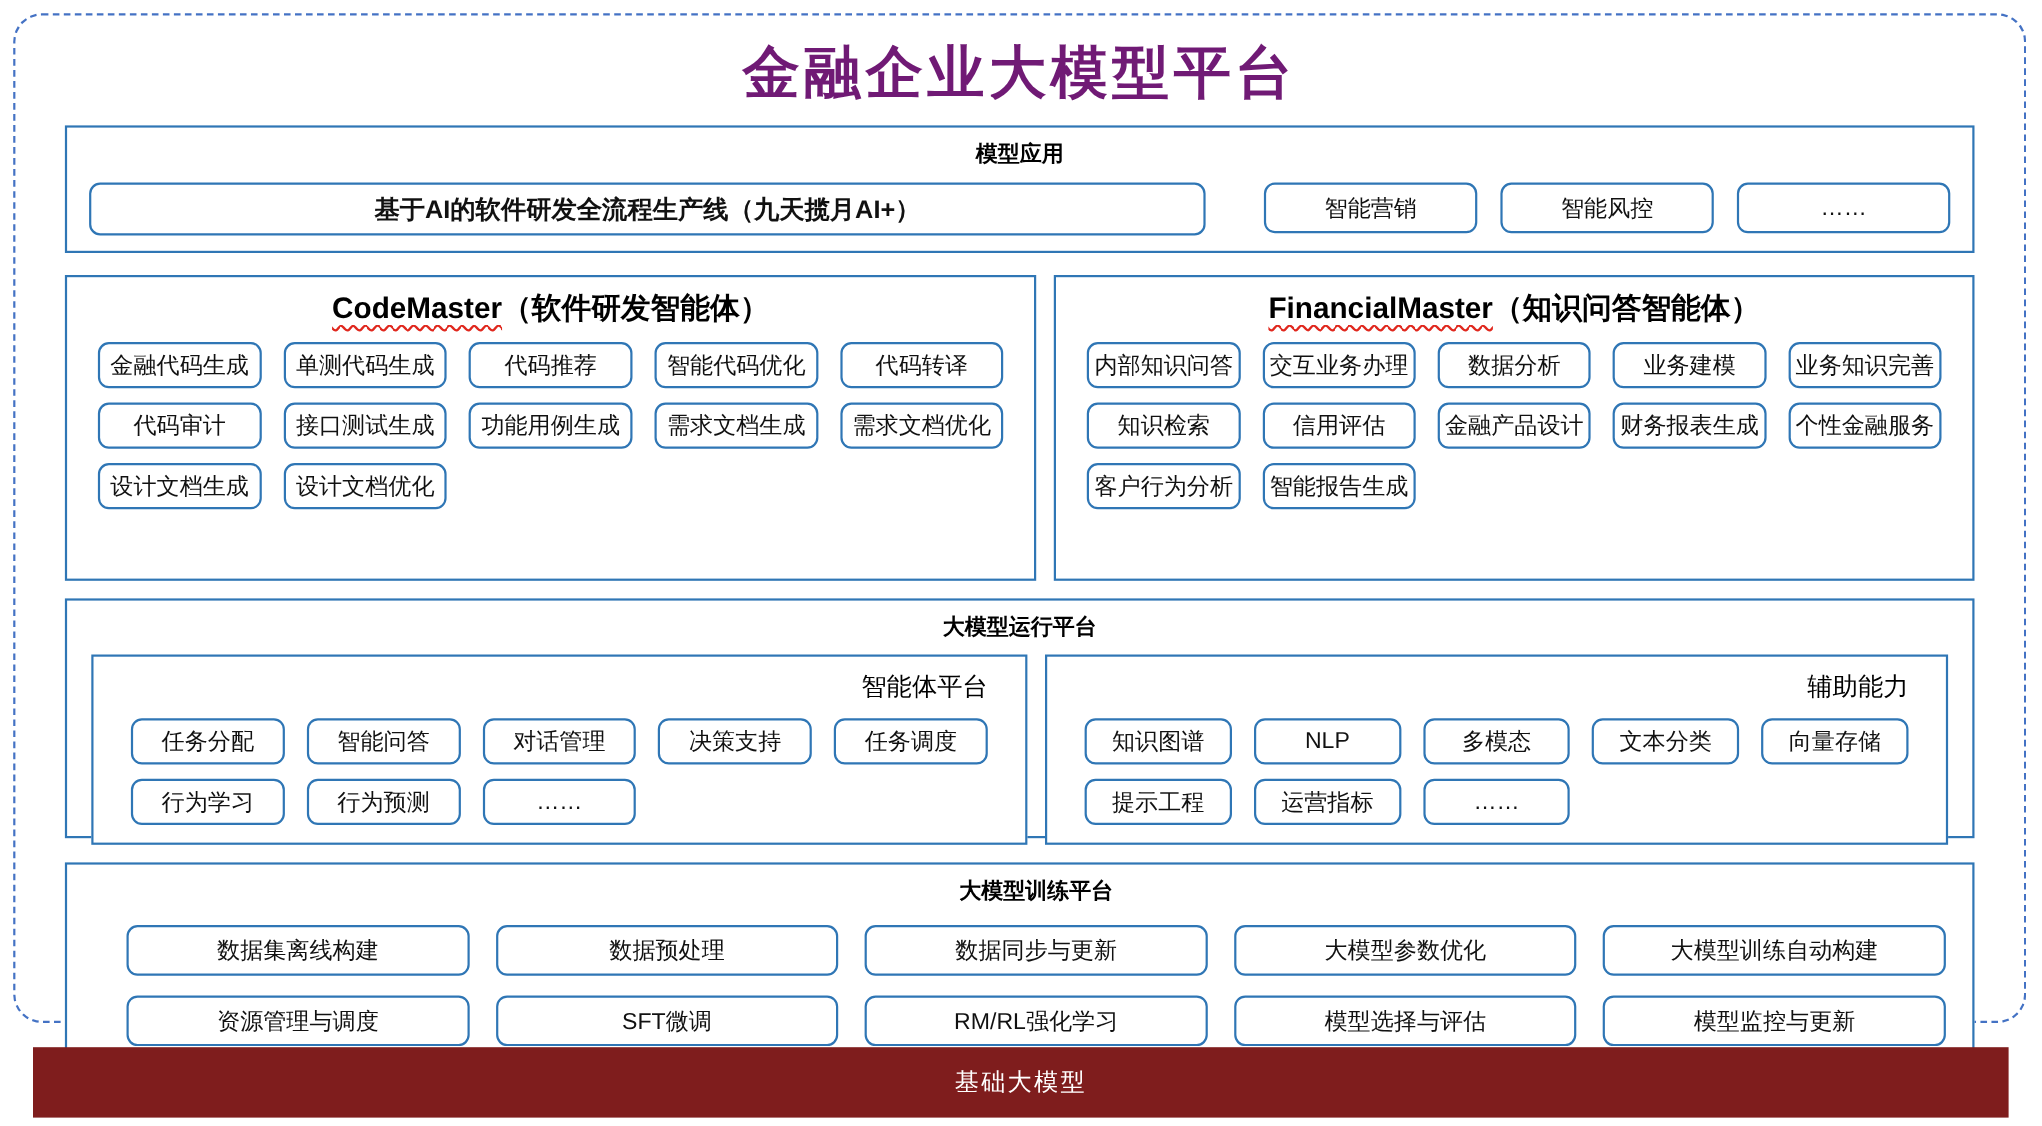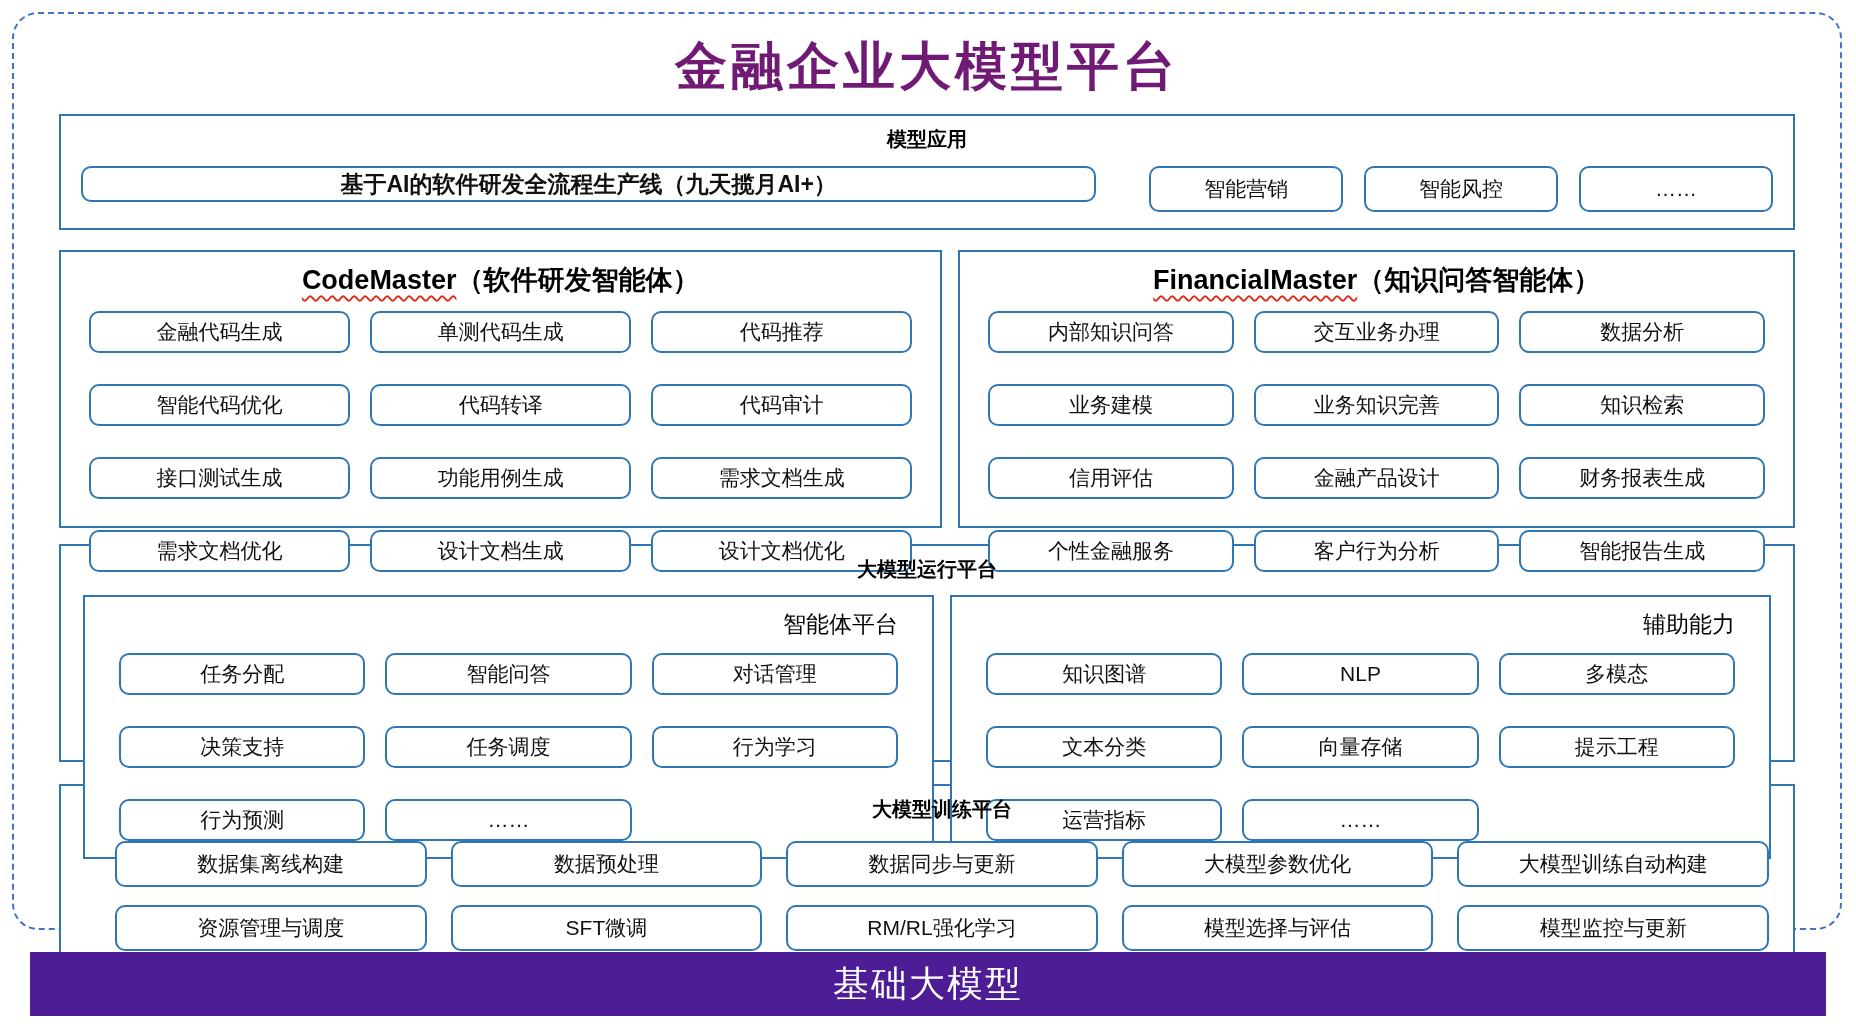--- a/index.html
+++ b/index.html
@@ -16,49 +16,49 @@
 
   .sec { border: 2px solid #2f76b5; background: #fff; }
   .sec-header { text-align: center; font-size: 20px; font-weight: bold; padding-top: 10px; color: #000; }
 
   
   .sec-app { margin: 12px 45px 0; height: 116px; }
   .app-row { display: flex; gap: 21px; padding: 0 20px; margin-top: 13px; }
   .pill { border: 2px solid #2f76b5; border-radius: 10px; background: #fff;
     display: flex; align-items: center; justify-content: center; font-size: 21px;
     white-space: nowrap; overflow: hidden; }
-  .pill-main { flex: 0 0 60%; height: 36px; font-weight: bold; font-size: 23px; margin-right: 32px; }
+  .pill-main { flex: 0 0 60%; height: 48px; font-weight: bold; font-size: 23px; margin-right: 32px; }
   .pill-app { flex: 1; height: 46px; }
 
   
   .agents-row { margin: 20px 45px 0; height: 278px; display: flex; gap: 16px; }
   .agent { flex: 1; padding: 6px 28px 0; }
   .agent-left { flex: 1.06; }
   .agent-title { text-align: center; font-size: 27px; font-weight: bold; margin: 4px 0 13px; color: #000; }
   .wavy { text-decoration: underline wavy #e0281e 2px; text-decoration-skip-ink: none; text-underline-offset: 6px; }
-  .grid-4 { display: grid; grid-template-columns: repeat(3, 1fr); gap: 31px 20px; }
+  .grid-4 { display: grid; grid-template-columns: repeat(5, 1fr); gap: 13px 20px; }
   .grid-4 .pill { height: 42px; }
 
   
   .sec-run { margin: 16px 45px 0; height: 218px; }
   .run-row { display: flex; gap: 16px; margin: 12px 22px 0; }
   .subpanel { border: 2px solid #2f76b5; background: #fff; padding: 4px 34px 16px; }
   .subpanel-left { flex: 1.04; }
   .subpanel-right { flex: 1; }
   .sub-title { text-align: right; font-size: 23px; font-weight: normal; margin: 8px 0 13px; color: #000; }
 
   
   .sec-train { margin: 22px 45px 0; height: 182px; padding-left: 30px; }
   .grid-6 { display: grid; grid-template-columns: repeat(5, 1fr); gap: 18px 24px; margin: 18px 24px 0; }
   .grid-6 .pill { height: 46px; }
 
   
   .base-bar { position: absolute; left: 30px; top: 952px; width: 1796px; height: 64px;
-    background: #4c1d95; color: #ffffff; display: flex; align-items: center; justify-content: center;
-    font-size: 36px; letter-spacing: 2px; }
+    background: #7f1d1d; color: #ffffff; display: flex; align-items: center; justify-content: center;
+    font-size: 22px; letter-spacing: 2px; }
 </style>
 </head>
 <body>
 
 <div class="canvas">
   <div class="frame">
 
     <div class="page-title">金融企业大模型平台</div>
 
     <div class="sec sec-app">

